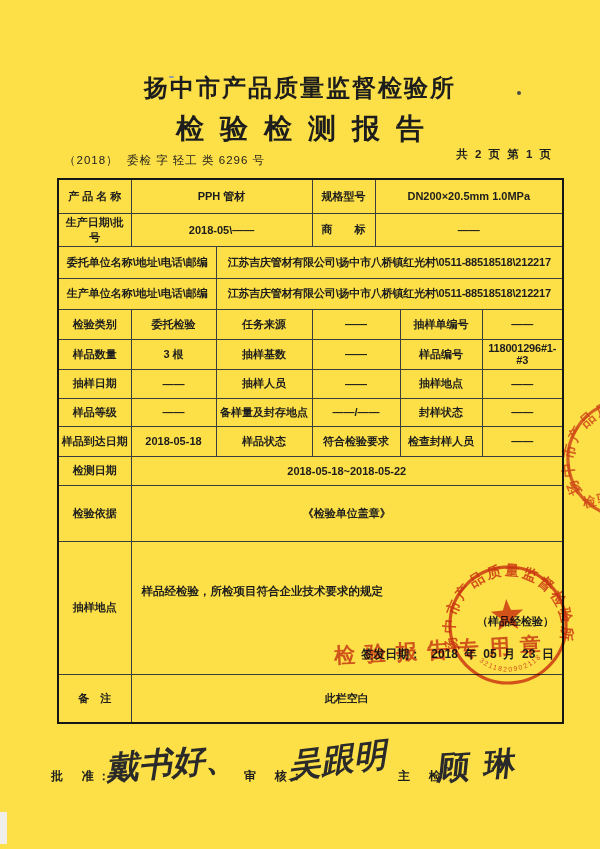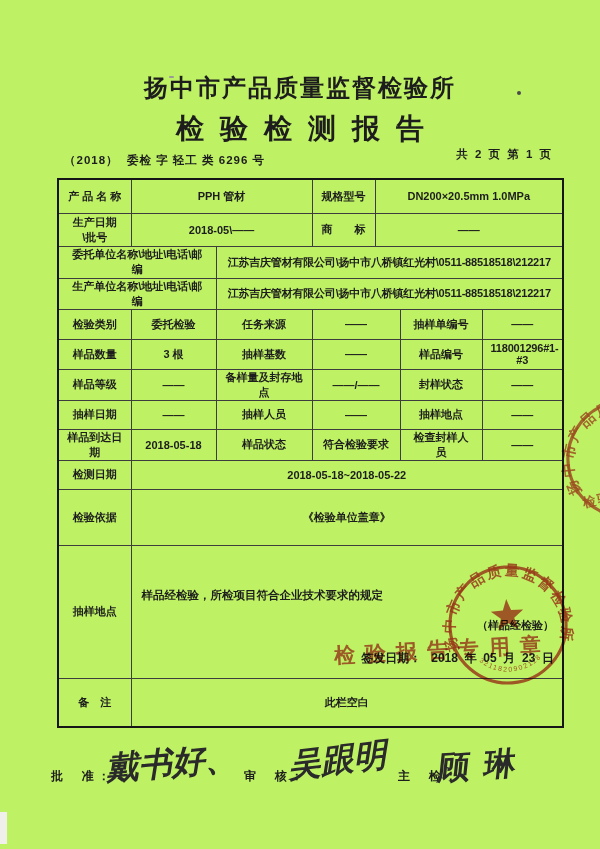--- a/index.html
+++ b/index.html
@@ -1,36 +1,36 @@
 <!DOCTYPE html>
 <html><head>
 <meta charset="utf-8">
 <style>
   html,body { margin:0; padding:0; }
   .page {
     position:relative; width:600px; height:849px; overflow:hidden;
-    background:#bef264; color:#1d1d1d;
+    background:#fde047; color:#1d1d1d;
     font-family:"Liberation Sans","DejaVu Sans",sans-serif;
   }
   .abs { position:absolute; }
   .pre { white-space:pre; }
 
   
   .institute { top:72px; left:0; width:100%; text-align:center;
     font-size:24px; font-weight:700; letter-spacing:2px; }
   .report-title { top:110px; left:0; width:100%; text-align:center;
     font-size:28px; font-weight:700; letter-spacing:16px; text-indent:16px; }
-  .doc-no { top:153px; left:64px; font-size:11.5px; font-weight:700; letter-spacing:1px; }
+  .doc-no { top:153px; left:64px; font-size:11.5px; font-weight:400; letter-spacing:1px; }
   .page-info { top:147px; right:47px; font-size:11.5px; font-weight:700; letter-spacing:2px; }
 
   
   table.report { position:absolute; left:57px; top:178px; width:505px;
     border-collapse:collapse; table-layout:fixed; border:2.5px solid #161616; }
   table.report td { border:1px solid #3d3d3d; text-align:center; vertical-align:middle;
-    font-size:11px; font-weight:700; color:#1d1d1d; padding:0 8px; overflow:visible; }
+    font-size:11px; font-weight:700; color:#1d1d1d; padding:0 2px; overflow:visible; }
   td.left  { text-align:left; padding-left:9px; }
   td.small { font-size:10px; }
   td.tiny  { font-size:9.5px; letter-spacing:-0.2px; }
   td.num   { font-size:8.5px; letter-spacing:-0.2px;margin-left:10px; }
   td.rel   { position:relative; }
   .concl-text { position:absolute; left:10px; top:42px; font-size:11.5px; font-weight:700; white-space:nowrap; }
   .seal-note  { position:absolute; right:8px; top:72px; font-size:11px; font-weight:700; }
   .issue-date { position:absolute; right:8px; top:104px; font-size:12px; font-weight:700; }
 
   
@@ -103,34 +103,34 @@
       <td>——</td>
     </tr>
     <tr style="height:30px">
       <td>样品数量</td>
       <td>3 根</td>
       <td>抽样基数</td>
       <td colspan="2">——</td>
       <td>样品编号</td>
       <td class="num">118001296#1-#3</td>
     </tr>
+    <tr style="height:29px">
+      <td>抽样日期</td>
+      <td>——</td>
+      <td>抽样人员</td>
+      <td colspan="2">——</td>
+      <td>抽样地点</td>
+      <td>——</td>
+    </tr>
     <tr style="height:28px">
       <td>样品等级</td>
       <td>——</td>
       <td class="small">备样量及封存地点</td>
       <td colspan="2">——/——</td>
       <td>封样状态</td>
-      <td>——</td>
-    </tr>
-    <tr style="height:29px">
-      <td>抽样日期</td>
-      <td>——</td>
-      <td>抽样人员</td>
-      <td colspan="2">——</td>
-      <td>抽样地点</td>
       <td>——</td>
     </tr>
     <tr style="height:30px">
       <td class="small">样品到达日期</td>
       <td>2018-05-18</td>
       <td>样品状态</td>
       <td colspan="2">符合检验要求</td>
       <td class="small">检查封样人员</td>
       <td>——</td>
     </tr>

